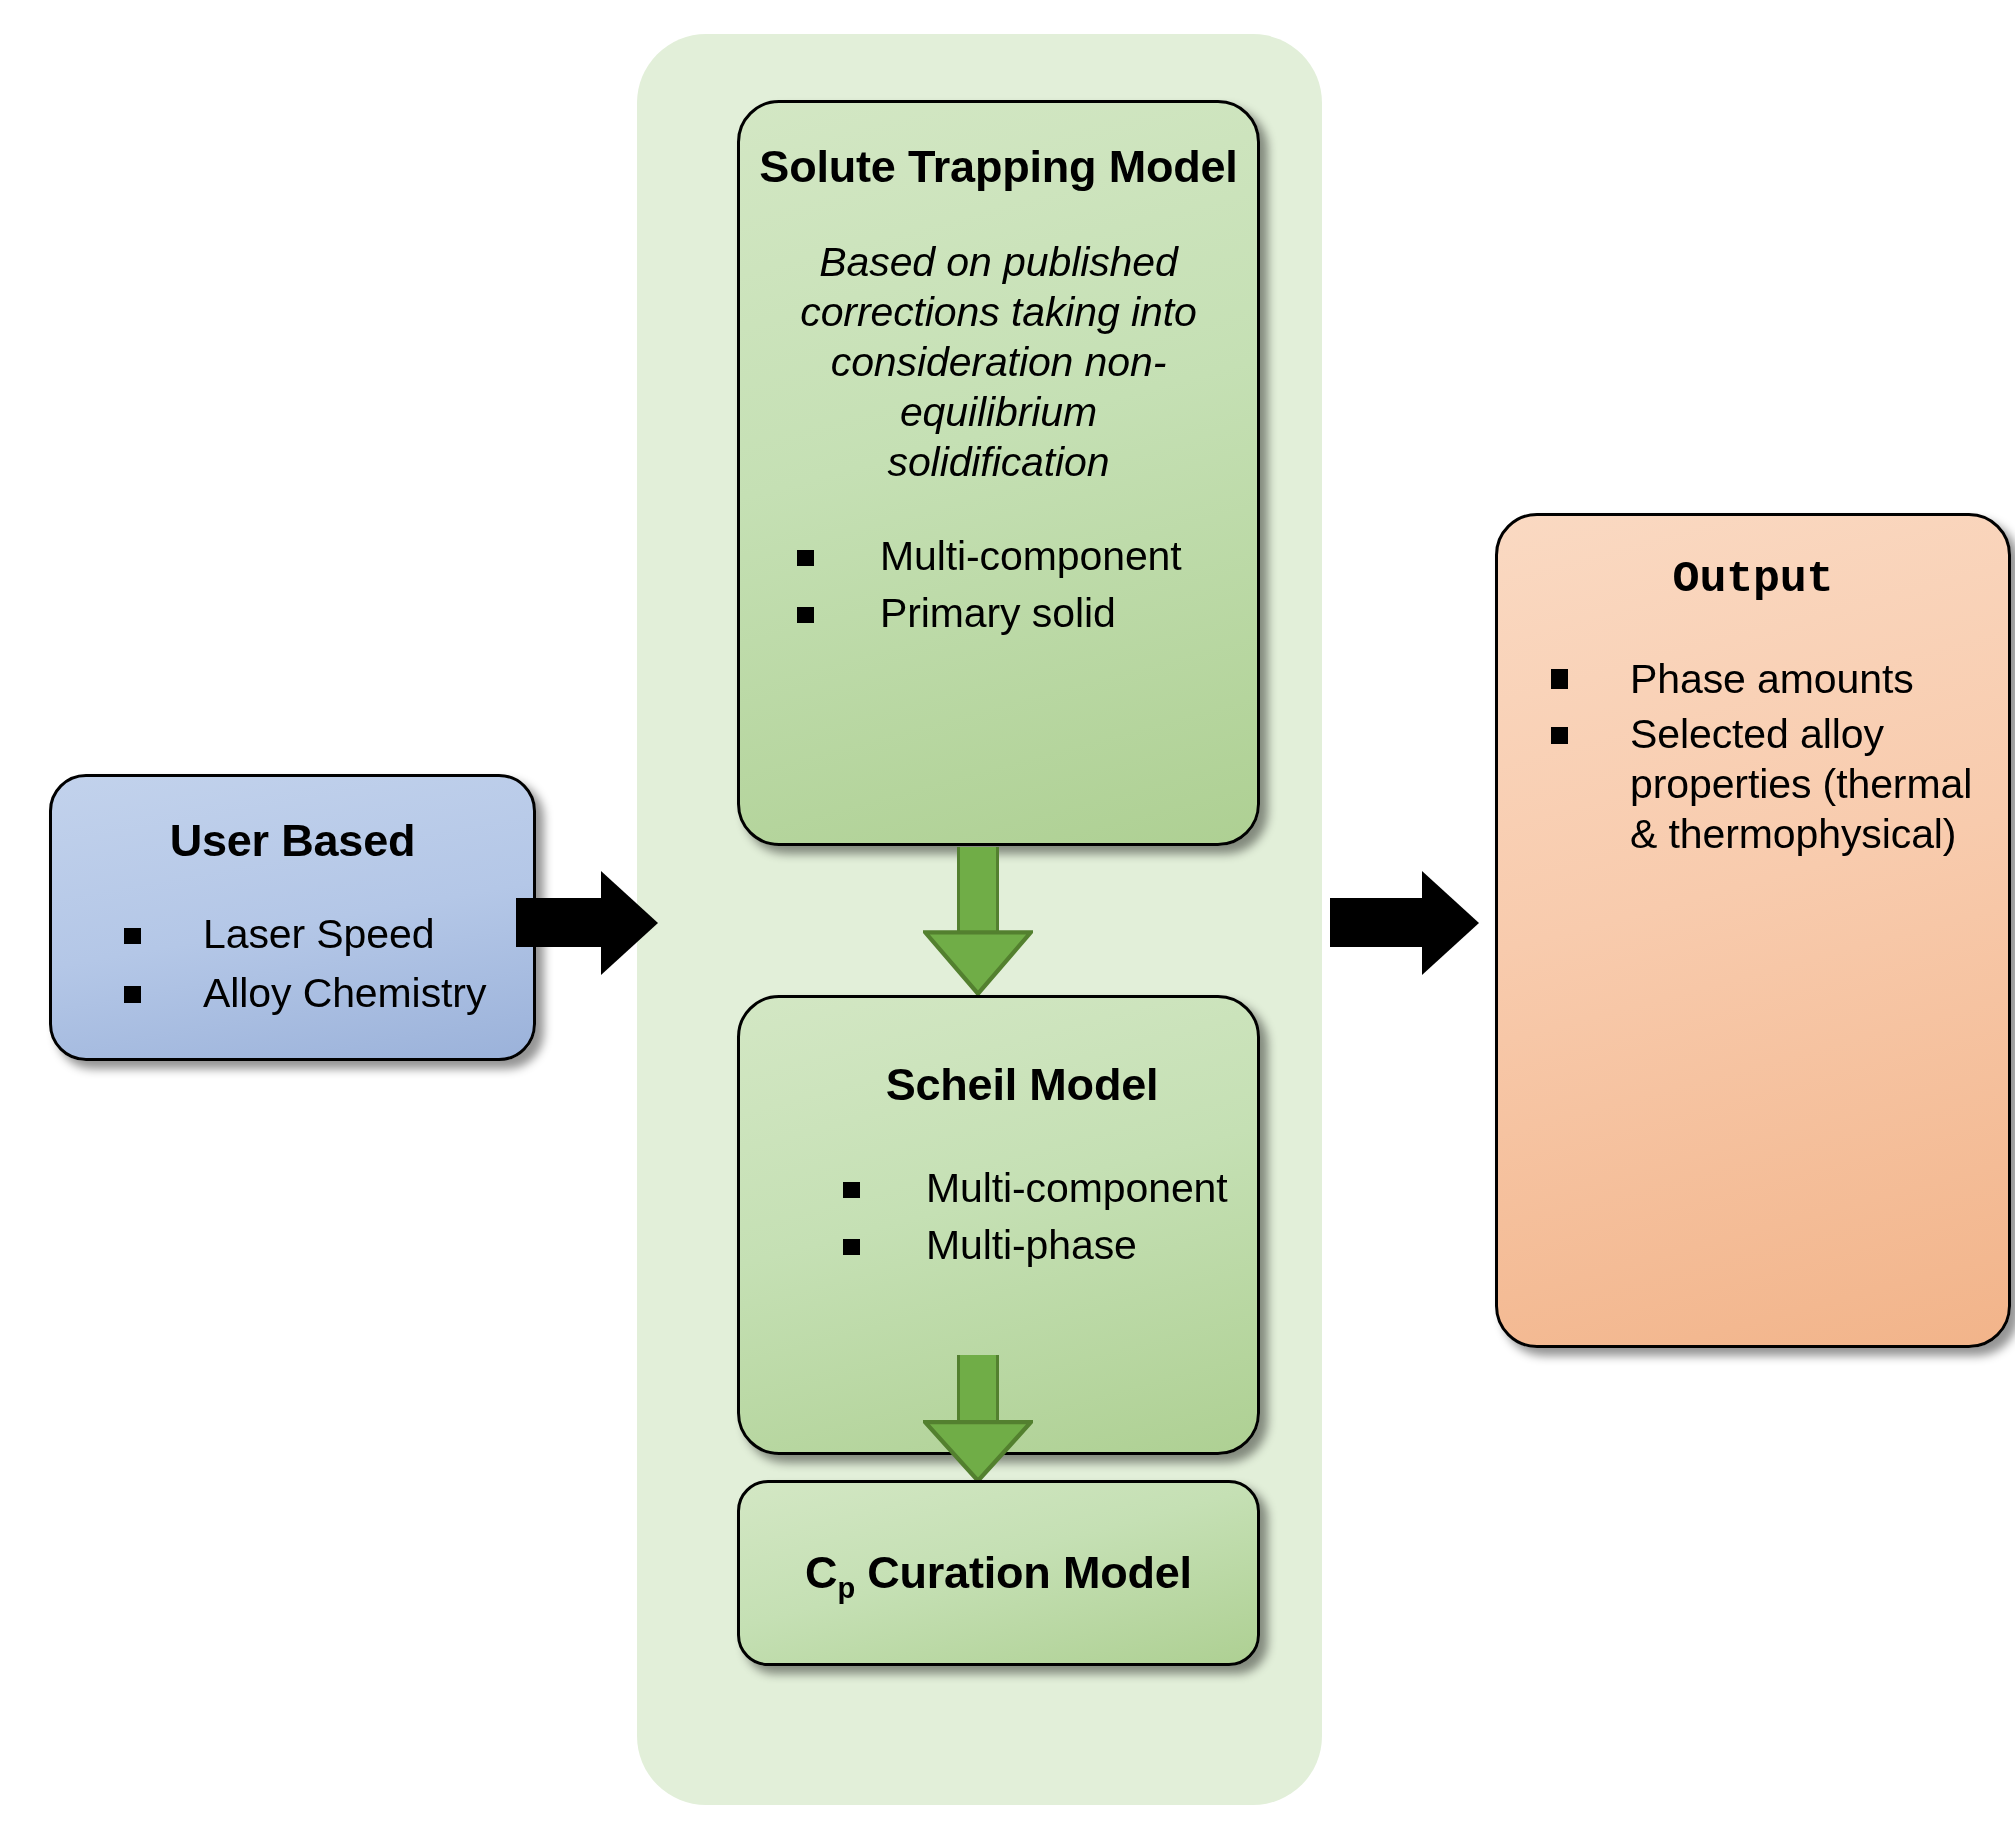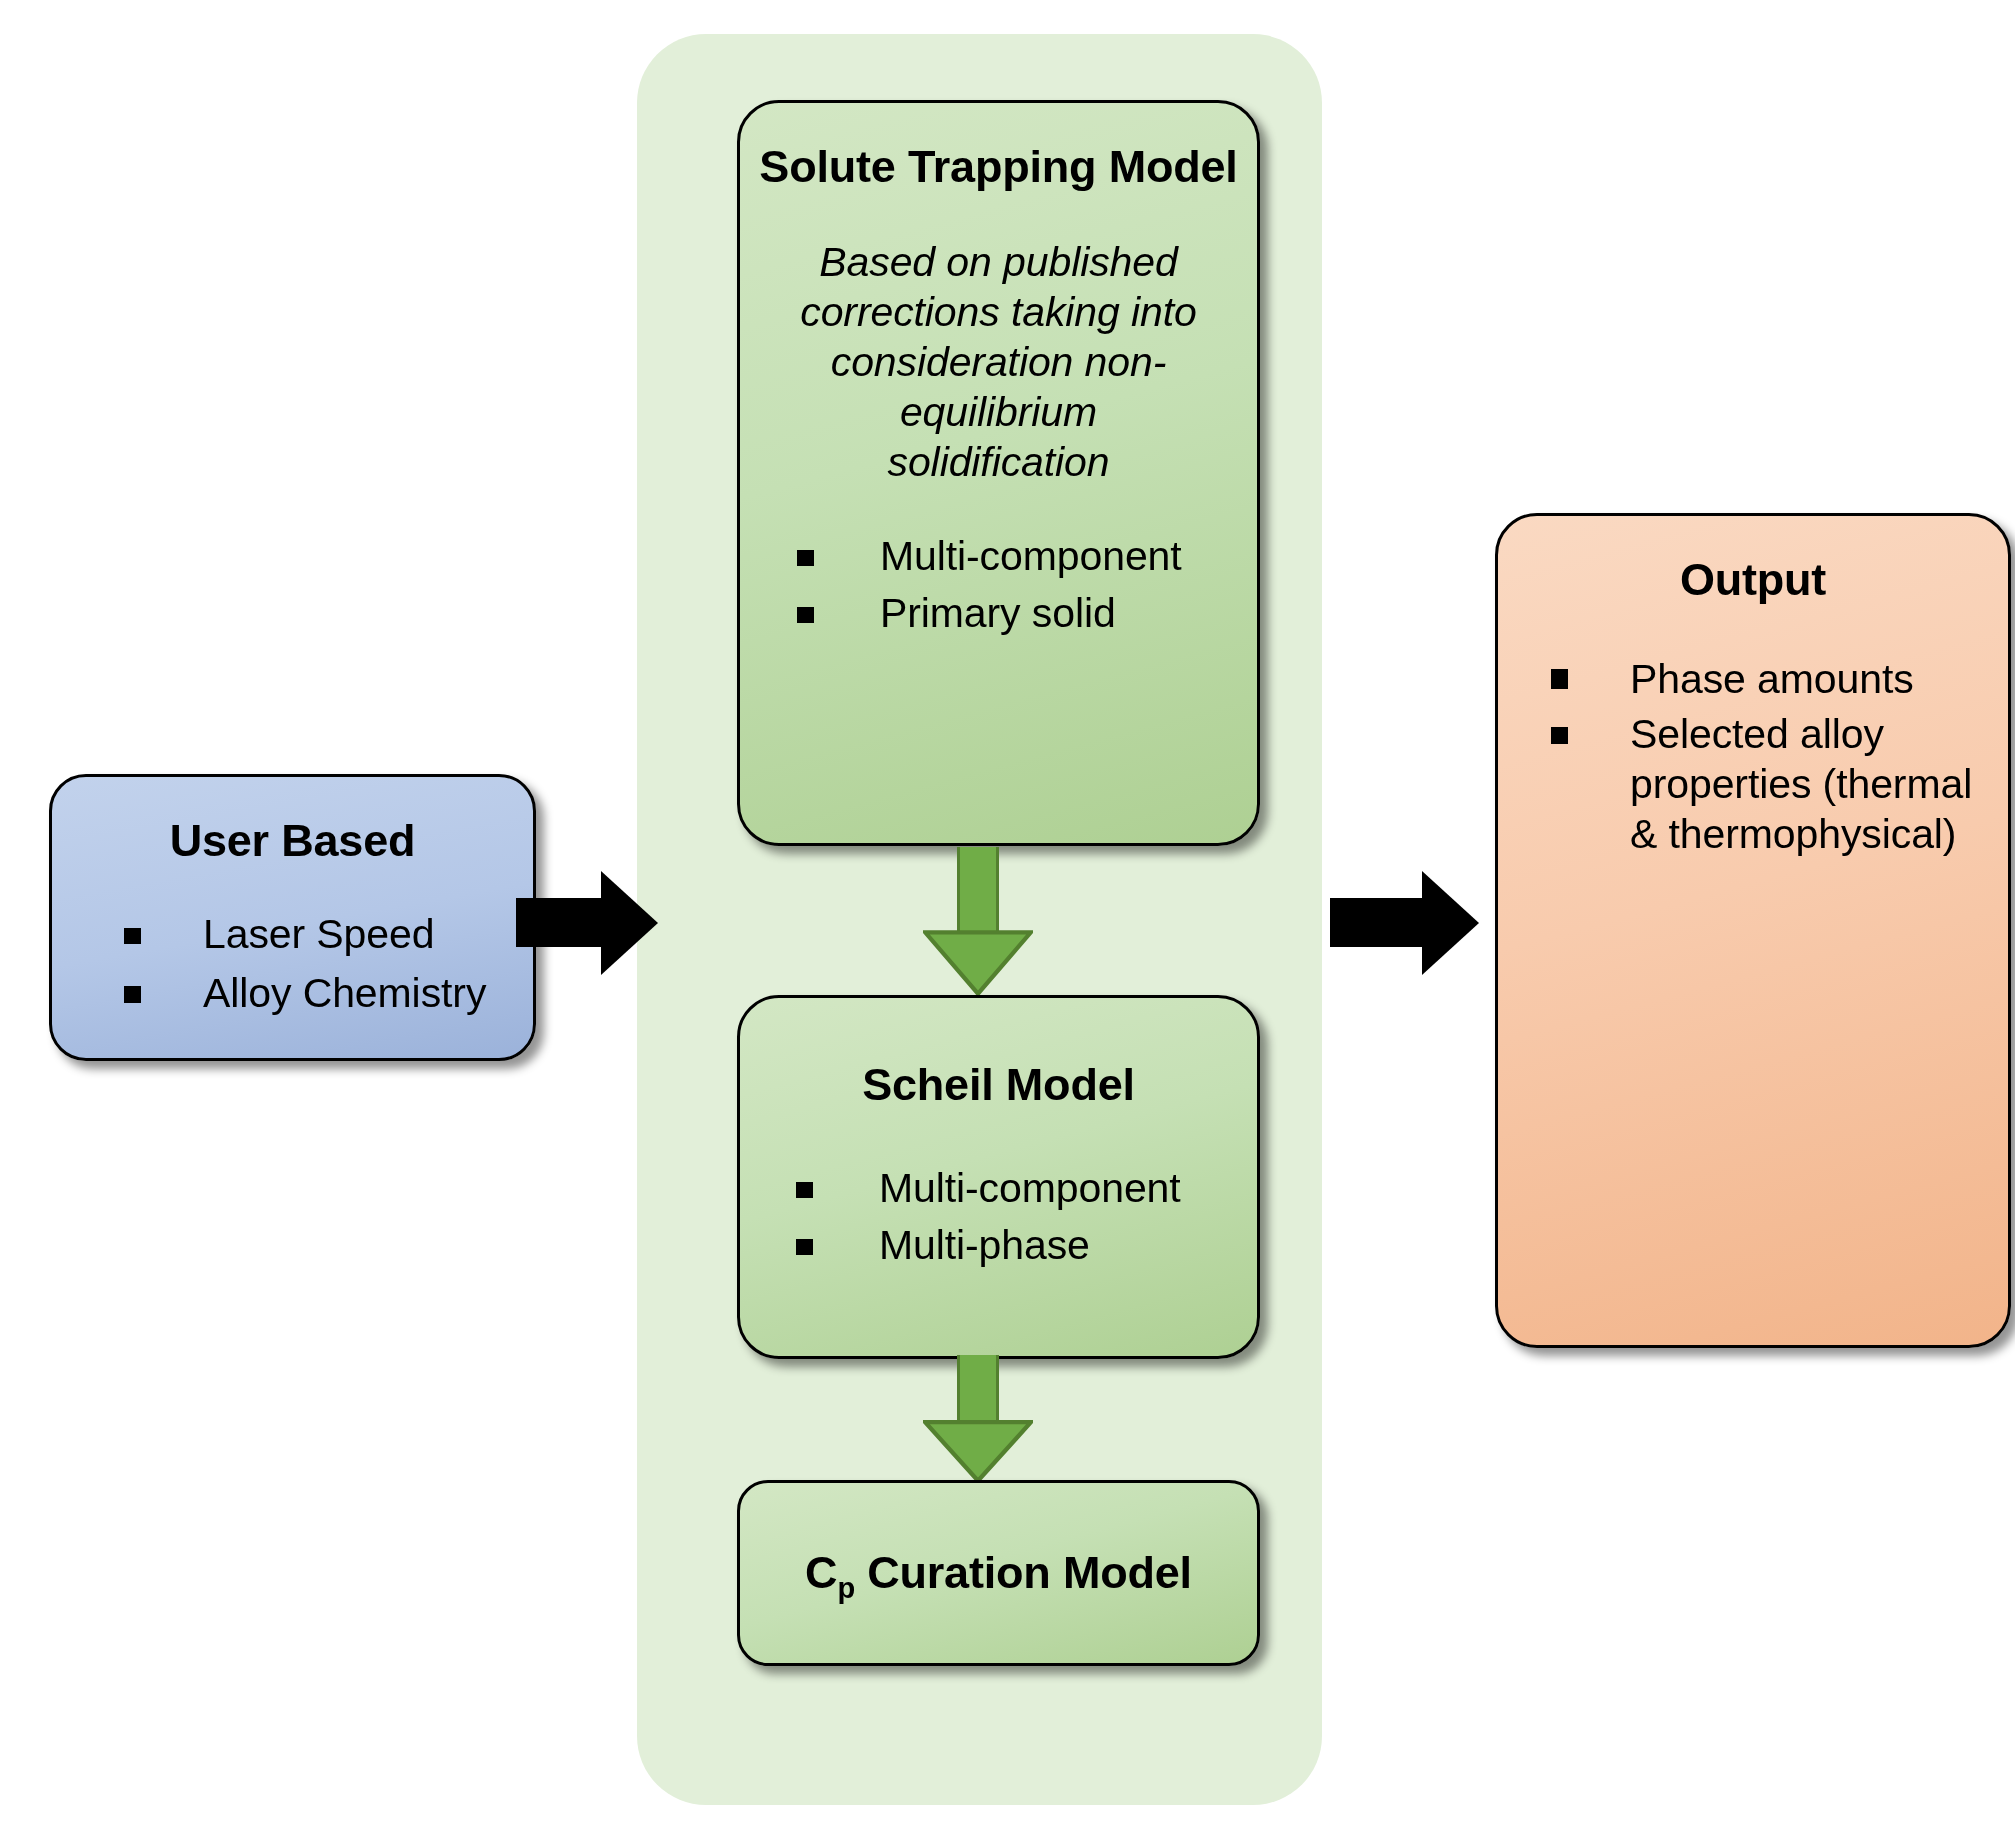--- a/index.html
+++ b/index.html
@@ -133,22 +133,23 @@
   }
   #solute-trapping-node .bullets li .bullet-marker {
     width: 16.5px; height: 16.5px; left: 0px; top: 18.6px;
   }
 
   
   #scheil-node {
     left: 717px;
     top: 995px;
     width: 523px;
-    height: 364px;
+    height: 460px;
     background: linear-gradient(165deg, #d3e7c4 0%, #c5e0b4 45%, #aed093 100%);
+    padding-left: 47px;
   }
   #scheil-node .node-title {
     font-size: 45px;
     margin-top: 60px;
   }
   #scheil-node .bullets {
     margin-top: 52px;
     width: 100%;
     padding-left: 56px;
     box-sizing: border-box;
@@ -186,20 +187,21 @@
   #output-node {
     left: 1475px;
     top: 513px;
     width: 516px;
     height: 835px;
     background: linear-gradient(165deg, #fad9c2 0%, #f8cbad 45%, #f2b48a 100%);
   }
   #output-node .node-title {
     font-size: 45px;
     margin-top: 37px;
+    font-family: Liberation Mono, monospace;
   }
   #output-node .bullets {
     margin-top: 44px;
     width: 100%;
     padding-left: 53px;
     box-sizing: border-box;
     font-size: 41px;
   }
   #output-node .bullets li {
     padding-left: 79px;

